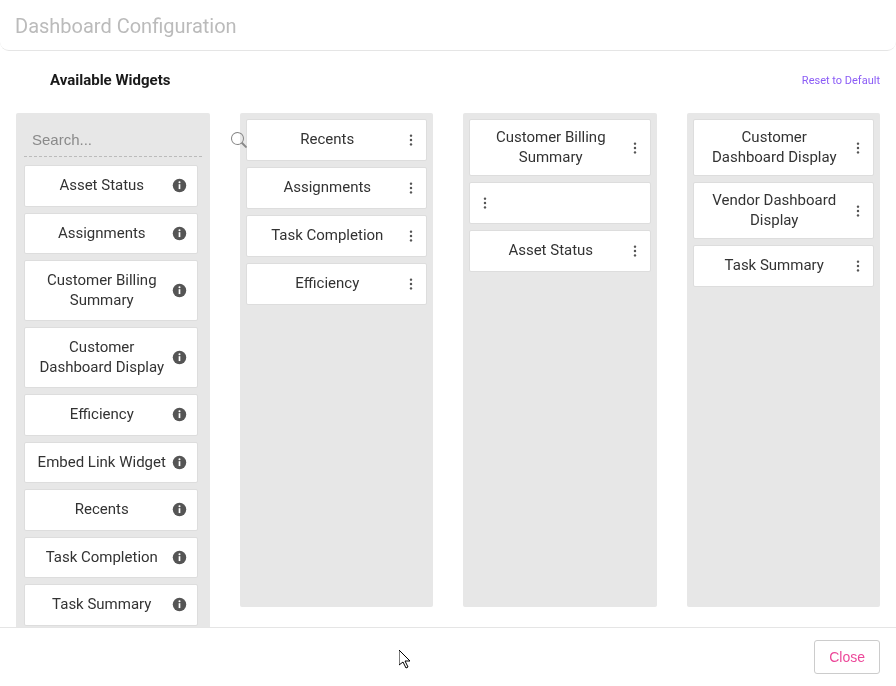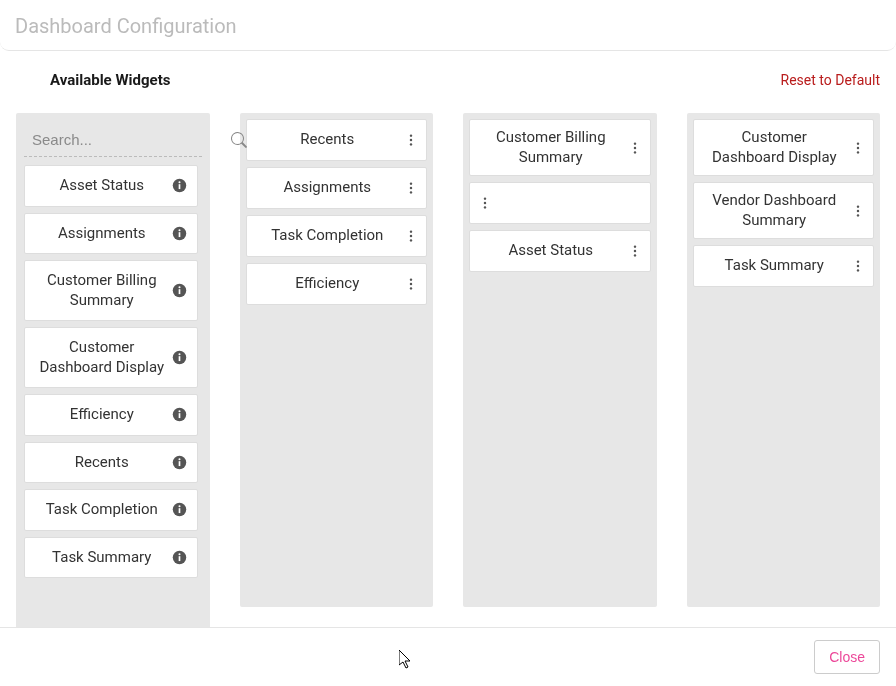--- a/index.html
+++ b/index.html
@@ -34,22 +34,22 @@
       align-items: center;
       margin-bottom: 24px;
       padding: 0 0 0 34px;
     }
     .available-title {
       font-size: 15px;
       font-weight: 700;
       color: #1a1a1a;
     }
     .reset-link {
-      color: #b91c1c;
-      font-size: 14px;
+      color: #8b5cf6;
+      font-size: 11px;
       cursor: pointer;
     }
     .columns {
       display: flex;
       gap: 30px;
     }
     .col {
       flex: 1;
       min-width: 0;
     }
@@ -264,20 +264,30 @@
               <span class="widget-label">Efficiency</span>
               <span class="info-icon">
                   <svg viewBox="0 0 16 16" width="15" height="15" fill="currentColor">
                     <circle cx="8" cy="8" r="7.2"></circle>
                     <rect x="7.1" y="6.6" width="1.8" height="5.2" fill="#fff"></rect>
                     <circle cx="8" cy="4.6" r="1.1" fill="#fff"></circle>
                   </svg>
                 </span>
             </div>
             <div class="widget-item">
+              <span class="widget-label">Embed Link Widget</span>
+              <span class="info-icon">
+                  <svg viewBox="0 0 16 16" width="15" height="15" fill="currentColor">
+                    <circle cx="8" cy="8" r="7.2"></circle>
+                    <rect x="7.1" y="6.6" width="1.8" height="5.2" fill="#fff"></rect>
+                    <circle cx="8" cy="4.6" r="1.1" fill="#fff"></circle>
+                  </svg>
+                </span>
+            </div>
+            <div class="widget-item">
               <span class="widget-label">Recents</span>
               <span class="info-icon">
                   <svg viewBox="0 0 16 16" width="15" height="15" fill="currentColor">
                     <circle cx="8" cy="8" r="7.2"></circle>
                     <rect x="7.1" y="6.6" width="1.8" height="5.2" fill="#fff"></rect>
                     <circle cx="8" cy="4.6" r="1.1" fill="#fff"></circle>
                   </svg>
                 </span>
             </div>
             <div class="widget-item">
@@ -391,21 +401,21 @@
           <span class="drop-label">Customer Dashboard Display</span>
           <span class="menu-icon">
               <svg viewBox="0 0 16 16" width="14" height="14" fill="currentColor">
                 <circle cx="8" cy="3" r="1.4"></circle>
                 <circle cx="8" cy="8" r="1.4"></circle>
                 <circle cx="8" cy="13" r="1.4"></circle>
               </svg>
             </span>
         </div>
         <div class="drop-item">
-          <span class="drop-label">Vendor Dashboard Summary</span>
+          <span class="drop-label">Vendor Dashboard Display</span>
           <span class="menu-icon">
               <svg viewBox="0 0 16 16" width="14" height="14" fill="currentColor">
                 <circle cx="8" cy="3" r="1.4"></circle>
                 <circle cx="8" cy="8" r="1.4"></circle>
                 <circle cx="8" cy="13" r="1.4"></circle>
               </svg>
             </span>
         </div>
         <div class="drop-item">
           <span class="drop-label">Task Summary</span>

